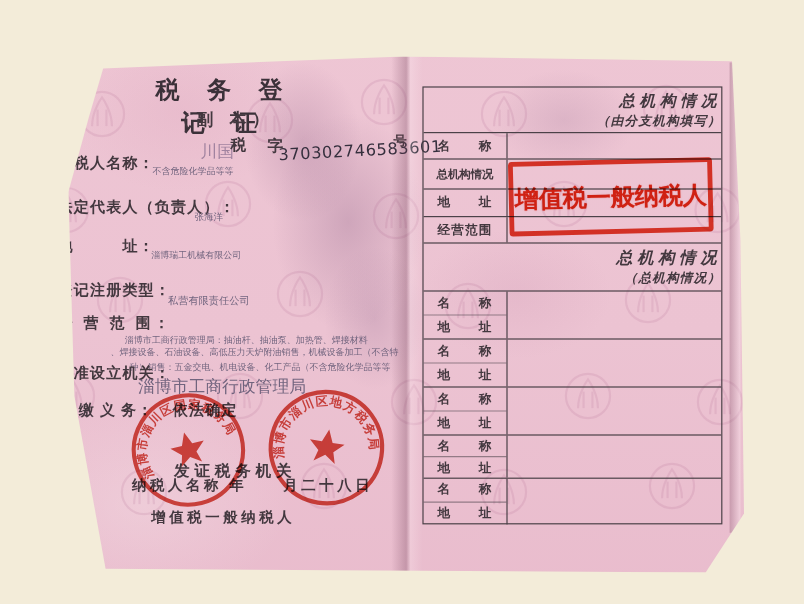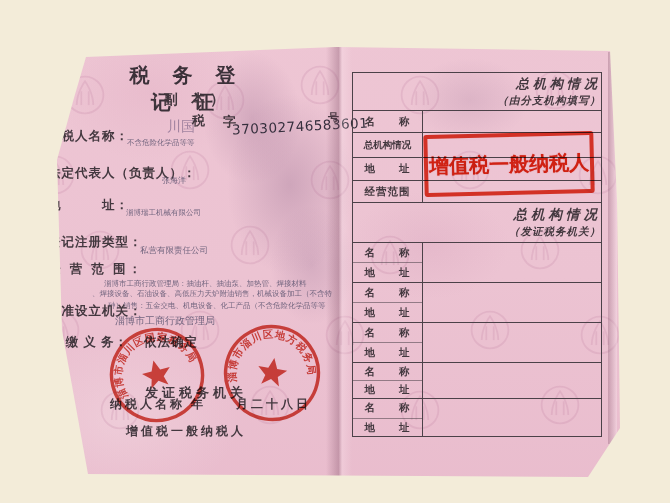--- a/index.html
+++ b/index.html
@@ -255,21 +255,21 @@
 
       <div class="lbl" style="left:48px;top:234px;font-size:12.5px;letter-spacing:1px;">登记注册类型：</div>
       <div class="val" style="left:140px;top:245px;font-size:8.5px;text-align:right;">私营有限责任公司</div>
 
       <div class="lbl" style="left:48px;top:261px;font-size:12.5px;letter-spacing:3px;">经 营 范 围：</div>
       <div class="scope-line" style="left:104px;top:279px;">淄博市工商行政管理局：抽油杆、抽油泵、加热管、焊接材料</div>
       <div class="scope-line" style="left:92px;top:289px;">、焊接设备、石油设备、高低压力天炉附油销售，机械设备加工（不含特</div>
       <div class="scope-line" style="left:108px;top:301px;">种）销售：五金交电、机电设备、化工产品（不含危险化学品等等</div>
 
       <div class="lbl" style="left:48px;top:303px;font-size:12.5px;letter-spacing:1px;">批准设立机关：</div>
-      <div class="val" style="left:115px;top:314px;font-size:10px;">淄博市工商行政管理局</div>
+      <div class="val" style="left:115px;top:314px;font-size:14px;">淄博市工商行政管理局</div>
 
       <div class="lbl" style="left:48px;top:334px;font-size:12.5px;letter-spacing:1px;">扣 缴 义 务：</div>
       <div class="lbl" style="left:144px;top:334px;font-size:12.5px;letter-spacing:1px;">依法确定</div>
 
       <div class="issuer">发证税务机关</div>
       <div class="dateline">纳税人名称 年　　月二十八日</div>
       <div class="made-by">增值税一般纳税人</div>
 
       <svg class="seal" style="left:107px;top:325px;" width="100" height="100" viewBox="-50 -50 100 100">
         <g transform="rotate(-14)">
@@ -313,21 +313,21 @@
           <div class="lcell">地　　址</div>
           <div class="vcell"></div>
         </div>
         <div class="trow" style="height:22px;">
           <div class="lcell">经营范围</div>
           <div class="vcell"></div>
         </div>
 
         <div class="trow thead" style="height:40px;">
           <div class="t1" style="font-size:13.5px;">总机构情况</div>
-          <div class="t2">（发证税务机关）</div>
+          <div class="t2">（总机构情况）</div>
         </div>
 
         <div class="bgroup" style="height:40px;">
           <div class="blabels">
             <div>名　　称</div>
             <div>地　　址</div>
           </div>
           <div class="vcell"></div>
         </div>
         <div class="bgroup" style="height:40px;">

